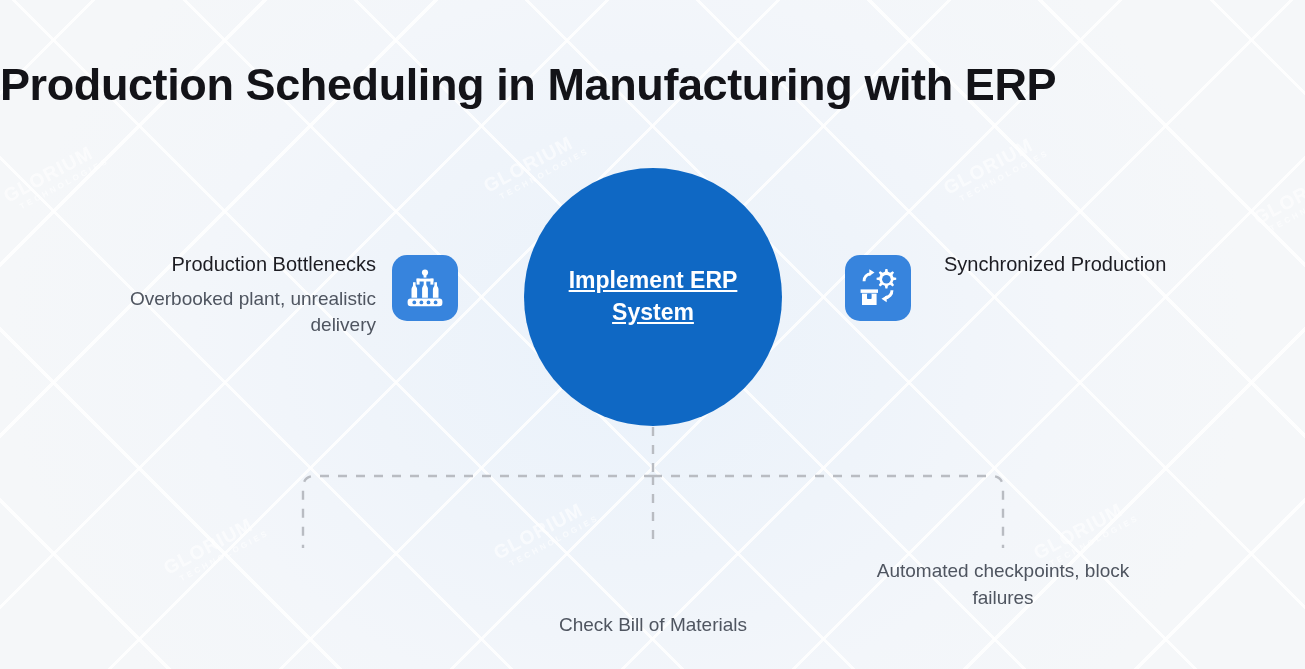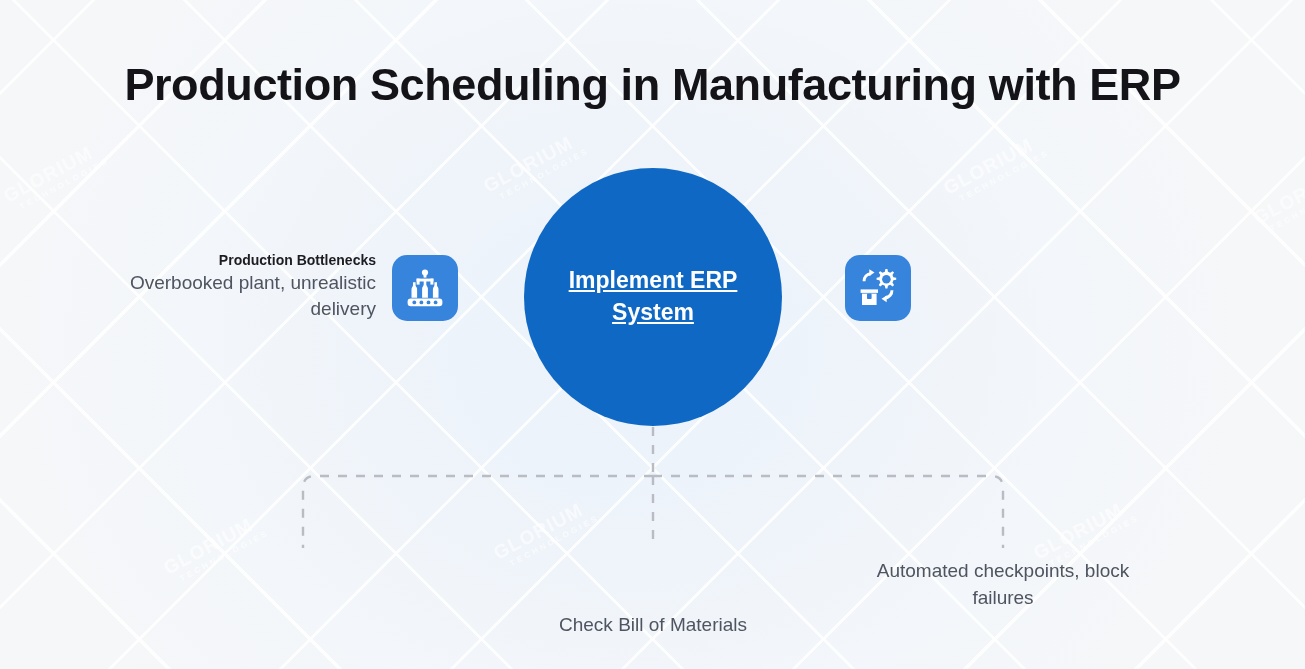--- a/index.html
+++ b/index.html
@@ -38,21 +38,21 @@
     pointer-events:none;
     user-select:none;
   }
   .wm .big  { display:block; font-size:19px; font-weight:700; letter-spacing:1.2px; }
   .wm .small{ display:block; font-size:8px;  font-weight:700; letter-spacing:3px; margin-left:9px; }
 
   
   #title {
     position:absolute;
     left:0; right:0; top:60px;
-    text-align:center;
+    text-align:left;
     font-size:45px;
     font-weight:700;
     letter-spacing:-.4px;
     color:#131318;
     line-height:1.1;
   }
 
   
   #hub {
     position:absolute;
@@ -68,22 +68,22 @@
     font-size:23px;
     font-weight:700;
     line-height:1.38;
     width:190px;
     text-decoration:underline;
   }
 
   
   .side { position:absolute; width:300px; }
   .side .head {
-    font-size:14px; font-weight:700; color:#1c1c22;
-    line-height:1.25; 
+    font-size:20px; font-weight:400; color:#1c1c22;
+    line-height:1.25; margin-bottom:9px;
   }
   .side .sub {
     font-size:19px; font-weight:400; color:#4f5560;
     line-height:1.38;
     text-align:right;
   }
 
   #side-left  { left:76px;  top:252px; text-align:right; }
   #side-right { left:944px; top:252px; text-align:left; }
 
@@ -171,20 +171,21 @@
   <div id="hub">
     <div class="hub-label">Implement ERP System</div>
   </div>
 
   <div class="side" id="side-left">
     <div class="head">Production Bottlenecks</div>
     <div class="sub">Overbooked plant, unrealistic delivery</div>
   </div>
 
   <div class="side" id="side-right">
+    <div class="head">Synchronized Production</div>
   </div>
 
   <div class="tile" id="tile-left">
     <svg width="44" height="44" viewBox="0 0 44 44">
       <g fill="#ffffff">
 
         <circle cx="22" cy="6.5" r="3.1"></circle>
         <rect x="20.6" y="9" width="2.8" height="2.6"></rect>
 
         <path d="M13.6,12.6 h3.0 v6.0 h-3.0 z"></path>

